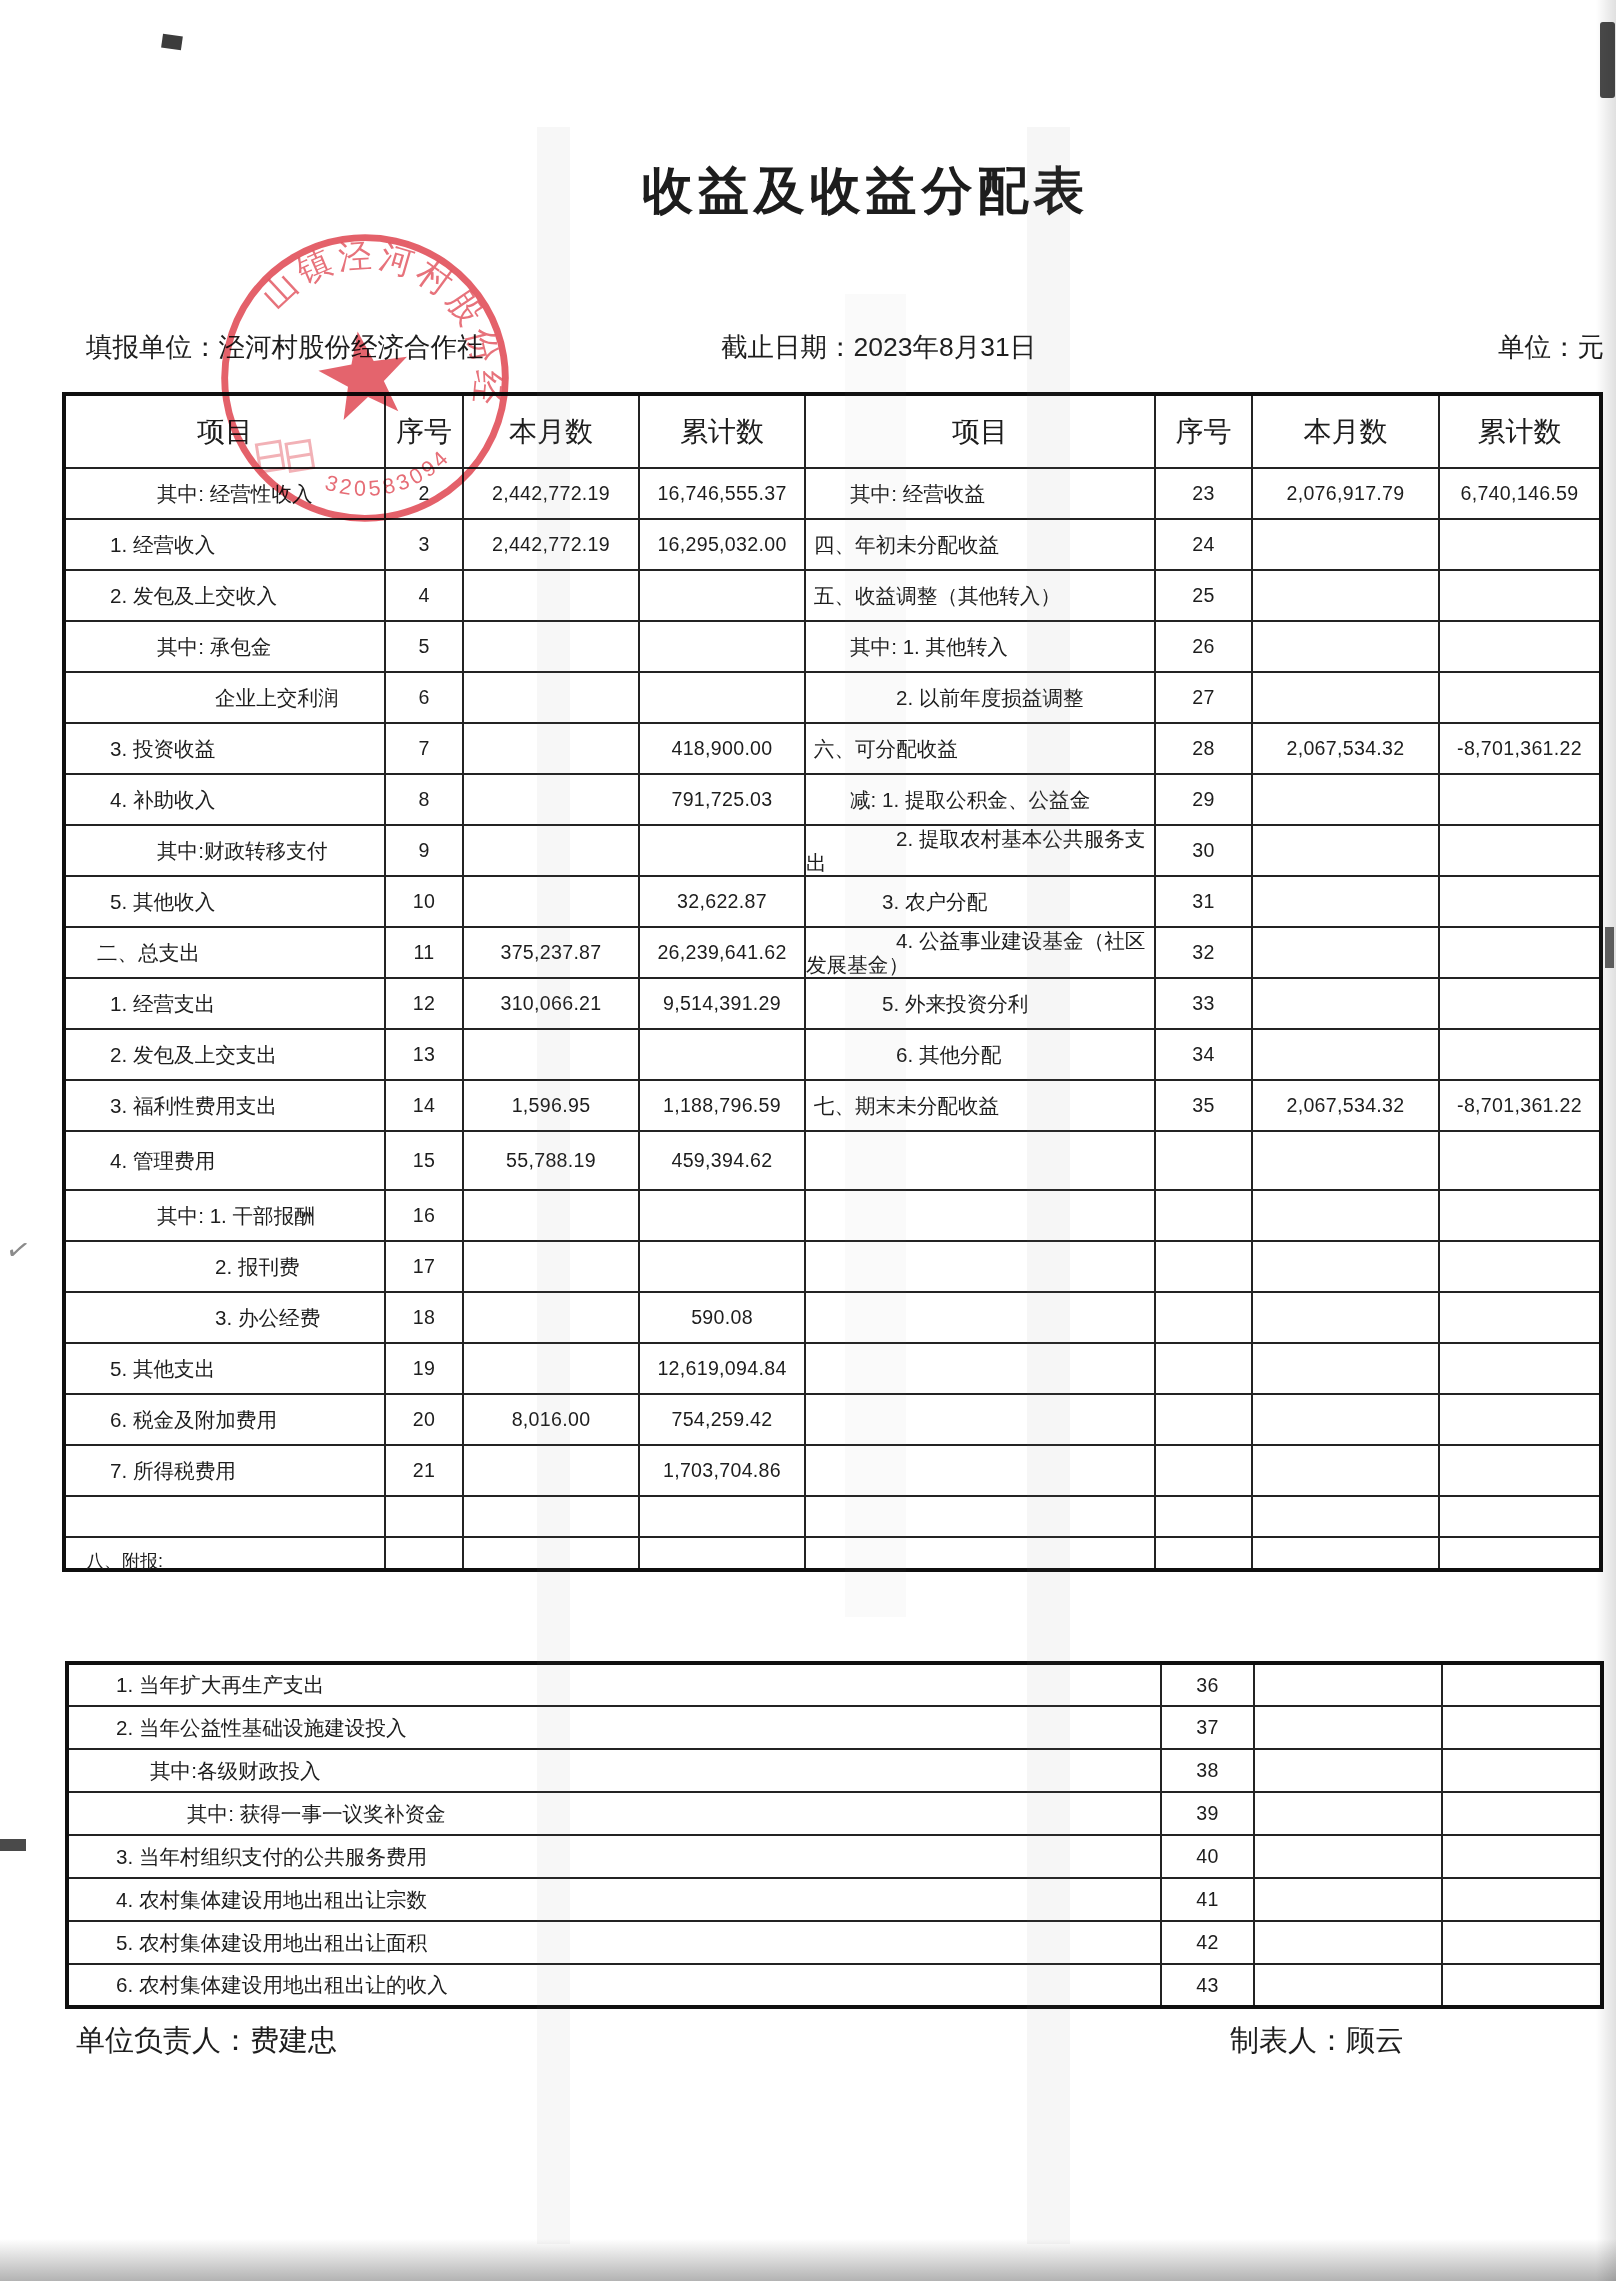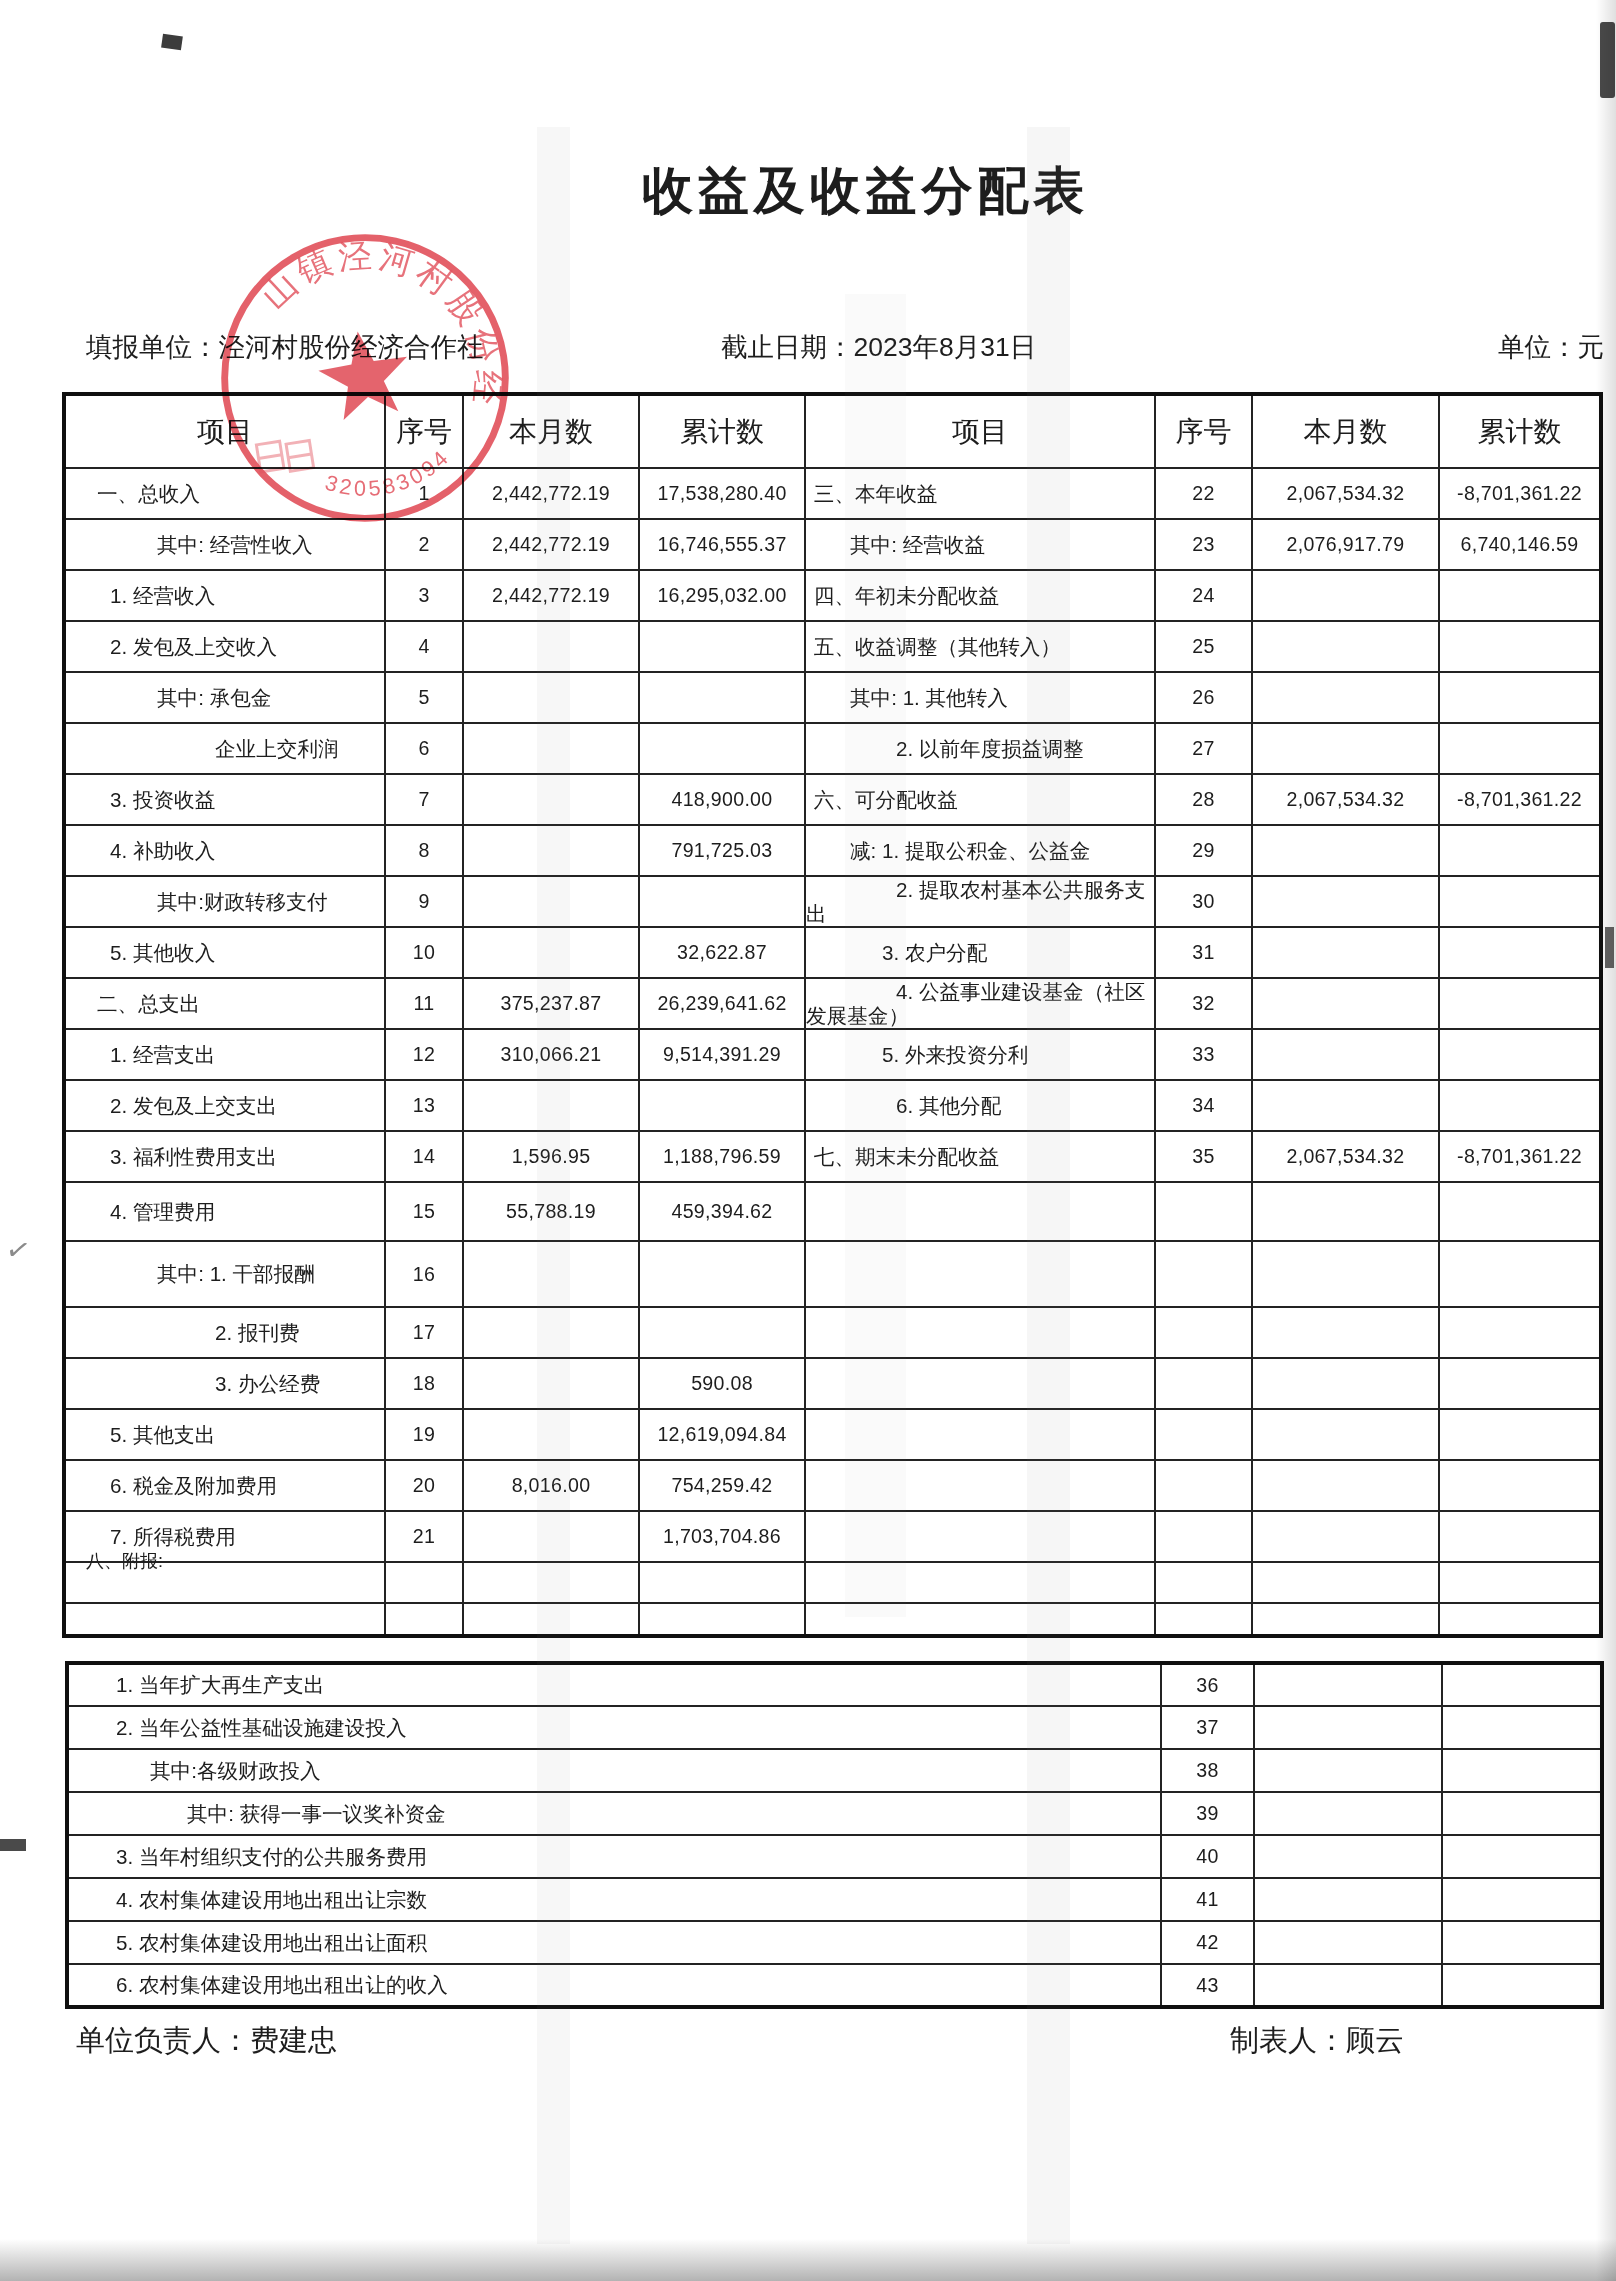--- a/index.html
+++ b/index.html
@@ -75,30 +75,20 @@
           <th>本月数</th>
           <th>累计数</th>
           <th>项目</th>
           <th>序号</th>
           <th>本月数</th>
           <th>累计数</th>
         </tr>
       </thead>
     <tbody>
         <tr style="height: 51px;">
-          <td class="lbl L0">一、总收入</td>
-          <td class="seq">1</td>
-          <td class="num">2,442,772.19</td>
-          <td class="num">17,538,280.40</td>
-          <td class="lbl R0">三、本年收益</td>
-          <td class="seq">22</td>
-          <td class="num">2,067,534.32</td>
-          <td class="num">-8,701,361.22</td>
-        </tr>
-        <tr style="height: 51px;">
           <td class="lbl L2">其中: 经营性收入</td>
           <td class="seq">2</td>
           <td class="num">2,442,772.19</td>
           <td class="num">16,746,555.37</td>
           <td class="lbl R1">其中: 经营收益</td>
           <td class="seq">23</td>
           <td class="num">2,076,917.79</td>
           <td class="num">6,740,146.59</td>
         </tr>
         <tr style="height: 51px;">
@@ -224,21 +214,21 @@
         <tr style="height: 59px;">
           <td class="lbl L1">4. 管理费用</td>
           <td class="seq">15</td>
           <td class="num">55,788.19</td>
           <td class="num">459,394.62</td>
           <td class="lbl R0"></td>
           <td class="seq"></td>
           <td class="num"></td>
           <td class="num"></td>
         </tr>
-        <tr style="height: 66px;">
+        <tr style="height: 51px;">
           <td class="lbl L2">其中: 1. 干部报酬</td>
           <td class="seq">16</td>
           <td class="num"></td>
           <td class="num"></td>
           <td class="lbl R0"></td>
           <td class="seq"></td>
           <td class="num"></td>
           <td class="num"></td>
         </tr>
         <tr style="height: 51px;">

